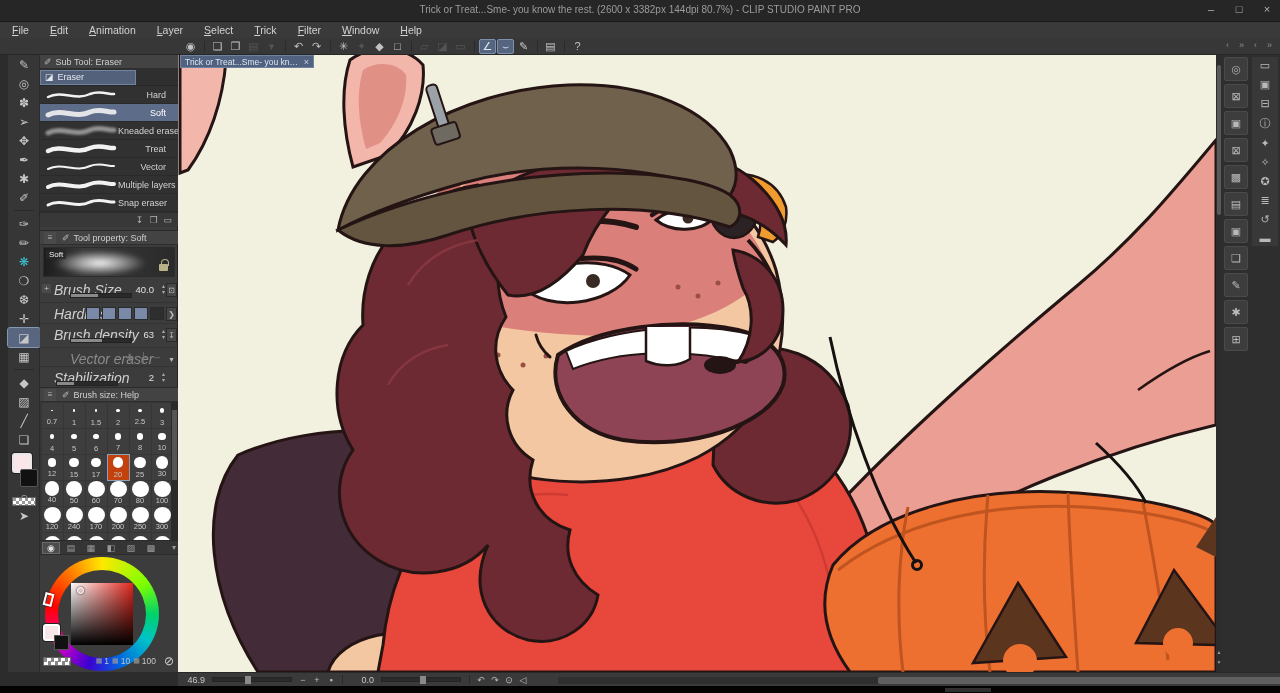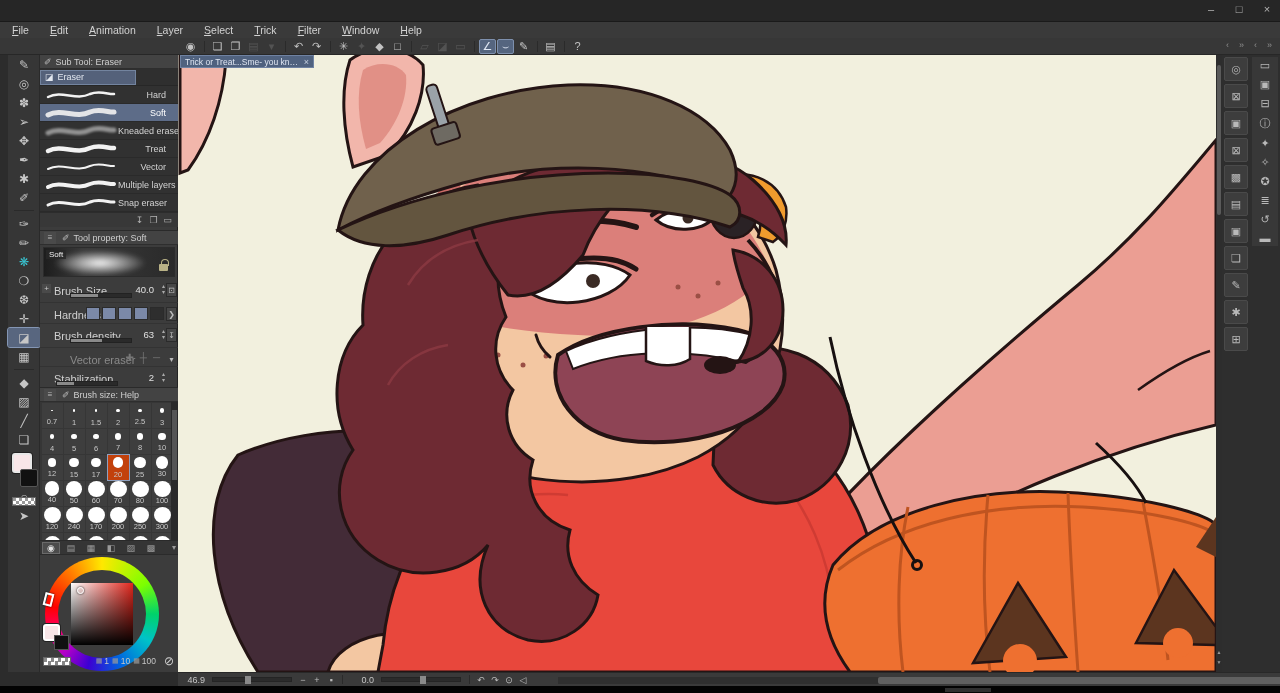--- a/index.html
+++ b/index.html
@@ -74,21 +74,21 @@
   .st-footer span{font-size:9px;color:#b5b5b5;}
 
   
   .toolprop{position:absolute;left:0;top:175px;width:138px;height:157px;border-top:1px solid #2a2a2a;}
   .tp-preview{position:relative;height:30px;margin:2px 3px;background:linear-gradient(90deg,#1d1d1d,#3a3a3a 30%,#2a2a2a);overflow:hidden;border:1px solid #2c2c2c;}
   .tp-preview .blob{position:absolute;left:8px;top:2px;width:120px;height:26px;background:radial-gradient(ellipse 55% 70% at 40% 50%,rgba(255,255,255,.95),rgba(255,255,255,0) 70%);filter:blur(2px);}
   .tp-tag{position:absolute;left:2px;top:2px;font-size:8px;color:#eee;background:rgba(40,40,40,.8);padding:0 3px;}
   .lock{position:absolute;right:6px;bottom:5px;width:9px;height:7px;background:#b9b286;border-radius:1px;}
   .lock::before{content:"";position:absolute;left:1.5px;top:-5px;width:6px;height:6px;border:1.5px solid #b9b286;border-bottom:none;border-radius:4px 4px 0 0;}
   .tp-row{position:relative;height:24px;border-bottom:1px solid #333;padding:2px 4px 0 14px;}
-  .tp-row .rlabel{font-size:11px;color:#cfcfcf;}
+  .tp-row .rlabel{font-size:14px;color:#cfcfcf;font-style:italic;}
   .tp-row .rlabel.dim{color:#8a8a8a;}
   .tp-slider{position:absolute;left:30px;bottom:4px;width:62px;height:5px;background:#2a2a2a;border:1px solid #222;}
   .tp-slider .fill{height:100%;background:#8a8a8a;}
   .tp-val{position:absolute;right:24px;top:5px;font-size:9.5px;color:#e0e0e0;}
   .stepper{position:absolute;right:13px;top:4px;display:flex;flex-direction:column;line-height:6px;font-size:6px;color:#aaa;}
   .tp-side{position:absolute;right:1px;top:4px;width:11px;height:14px;background:#474747;border:1px solid #2b2b2b;font-size:8px;color:#bbb;display:flex;align-items:center;justify-content:center;}
   .plusbox{position:absolute;left:2px;top:5px;width:9px;height:9px;background:#4a4a4a;color:#ccc;font-size:8px;line-height:9px;text-align:center;}
   .hseg{position:absolute;left:46px;top:4px;display:flex;gap:2px;}
   .hseg i{width:14px;height:13px;background:#7b89a8;border:1px solid #2b2b2b;}
   .hseg i.off{background:#2e2e2e;}
@@ -155,20 +155,21 @@
   .hscroll .thumb{position:absolute;left:320px;width:440px;height:7px;background:#606060;border-radius:2px;}
   .bottomstrip{position:absolute;left:0;top:686px;width:1280px;height:7px;background:#030303;}
   .bottomstrip .notch{position:absolute;left:945px;top:2px;width:46px;height:4px;background:#2f2f2f;}
 </style>
 </head>
 <body>
 
 <div id="app" style="--fg-color: #f8e6e8; --bg-color: #111111; --art-background: #f2f0de; --art-skin: #f3c7a2; --art-skin-shade: #db7f7a; --art-arm: #eb9e93; --art-ear: #f2b6ab; --art-ear-inner: #e19086; --art-hair: #6e2a33; --art-hat: #70614c; --art-hat-brim: #63553f; --art-shirt: #e8473c; --art-shirt-fold: #c4362f; --art-bag: #432b37; --art-pumpkin: #ee7030; --art-pumpkin-shade: #bf5420; --art-pumpkin-eye: #5c351f; --art-headset-orange: #f09b2d; --art-mouth: #8e4455; --art-teeth: #ffffff; --art-outline: #241414;">
 
   <div class="titlebar">
+    <div class="title-text">Trick or Treat...Sme- you know the rest. (2600 x 3382px 144dpi 80.7%) - CLIP STUDIO PAINT PRO</div>
     <div class="win-controls">
 
     <div class="win-btn"><span>–</span></div>
         <div class="win-btn"><span>□</span></div>
         <div class="win-btn"><span>×</span></div>
       </div>
   </div>
 
   <div class="menubar">
 

